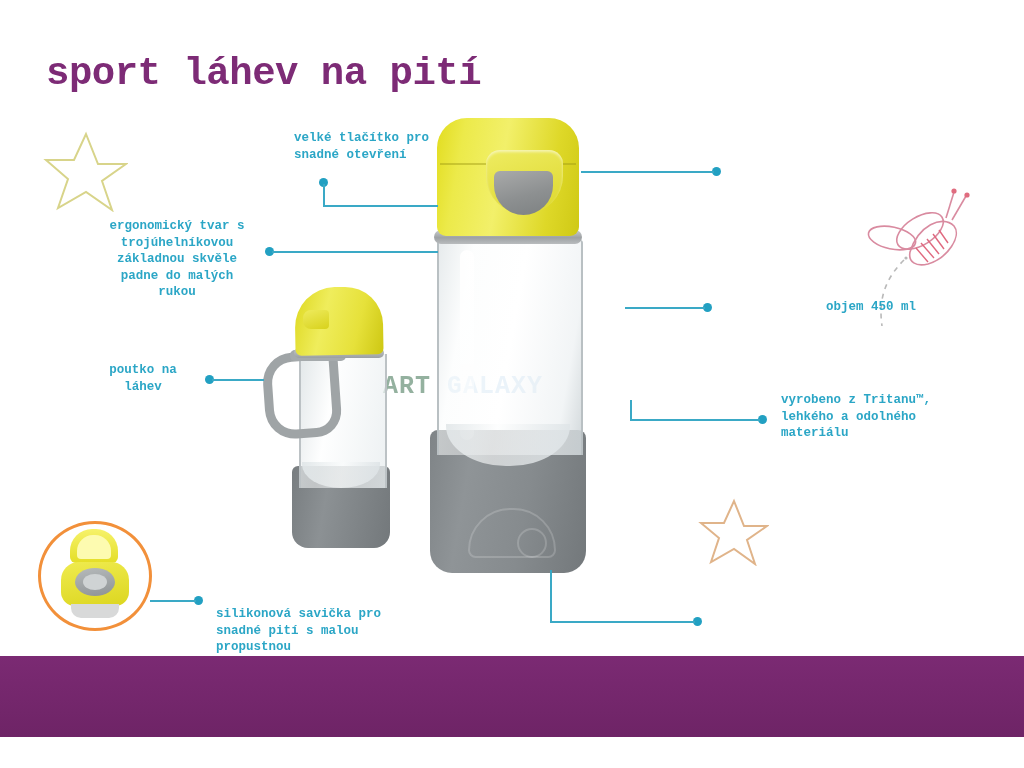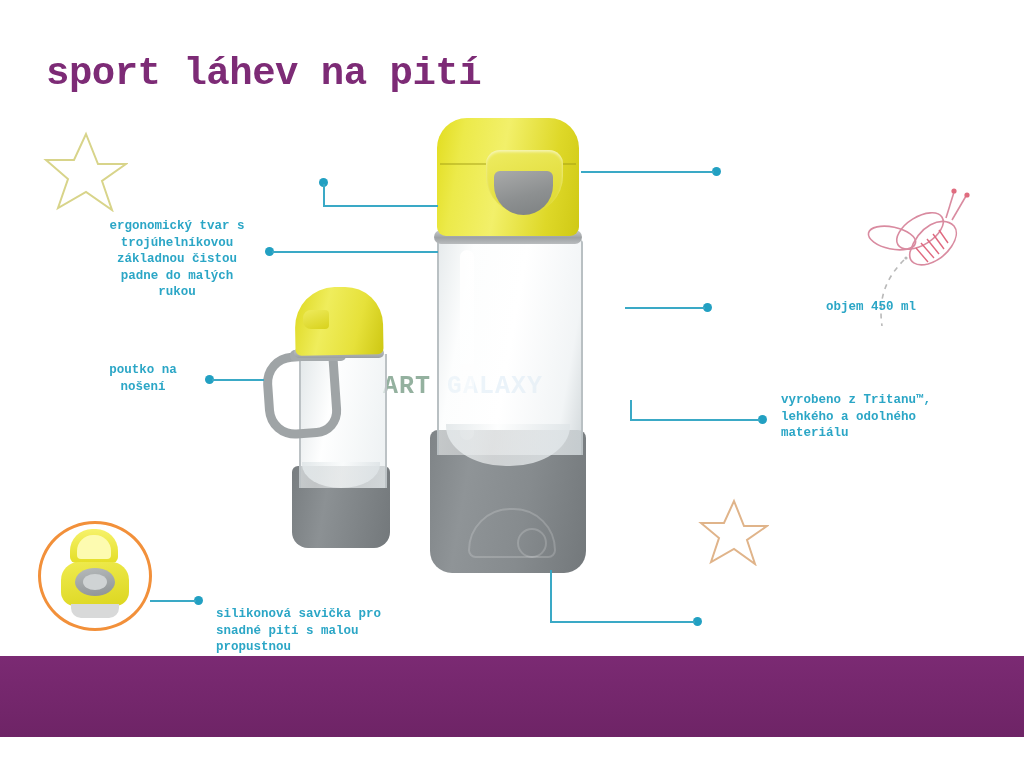--- a/index.html
+++ b/index.html
@@ -253,31 +253,35 @@
 
   <div class="inset">
     <div class="flip"></div>
     <div class="flip-in"></div>
     <div class="cap"></div>
     <div class="spout"></div>
     <div class="spout-in"></div>
     <div class="foot"></div>
   </div>
 
+  <div class="callout left-al" style="left:294px;top:130px;width:160px;">
+    <div>velké tlačítko pro</div>
+    <div>snadné otevření</div>
+  </div>
   <div class="dot" style="left:319px;top:178px;"></div>
   <div class="ln v" style="left:323px;top:184px;height:22px;"></div>
   <div class="ln h" style="left:323px;top:205px;width:115px;"></div>
 
   <div class="dot" style="left:712px;top:167px;"></div>
   <div class="ln h" style="left:581px;top:171px;width:133px;"></div>
 
   <div class="callout right-al" style="left:96px;top:218px;width:162px;">
     <div>ergonomický tvar s</div>
     <div>trojúhelníkovou</div>
-    <div>základnou čistou</div>
+    <div>základnou skvěle</div>
     <div>padne do malých</div>
     <div>rukou</div>
   </div>
   <div class="dot" style="left:265px;top:247px;"></div>
   <div class="ln h" style="left:272px;top:251px;width:166px;"></div>
 
   <div class="callout left-al" style="left:756px;top:299px;width:160px;text-align:right;">
     <div>objem 450 ml</div>
   </div>
   <div class="dot" style="left:703px;top:303px;"></div>
@@ -287,21 +291,21 @@
     <div>vyrobeno z Tritanu™,</div>
     <div>lehkého a odolného</div>
     <div>materiálu</div>
   </div>
   <div class="dot" style="left:758px;top:415px;"></div>
   <div class="ln h" style="left:630px;top:419px;width:130px;"></div>
   <div class="ln v" style="left:630px;top:400px;height:20px;"></div>
 
   <div class="callout right-al" style="left:88px;top:362px;width:110px;">
     <div>poutko na</div>
-    <div>nošení</div>
+    <div>láhev</div>
   </div>
   <div class="dot" style="left:205px;top:375px;"></div>
   <div class="ln h" style="left:212px;top:379px;width:52px;"></div>
 
   <div class="callout left-al" style="left:216px;top:570px;width:180px;margin-top:36px;">
     <div>silikonová savička pro</div>
     <div>snadné pití s malou</div>
     <div>propustnou</div>
     <div>membránou</div>
   </div>

